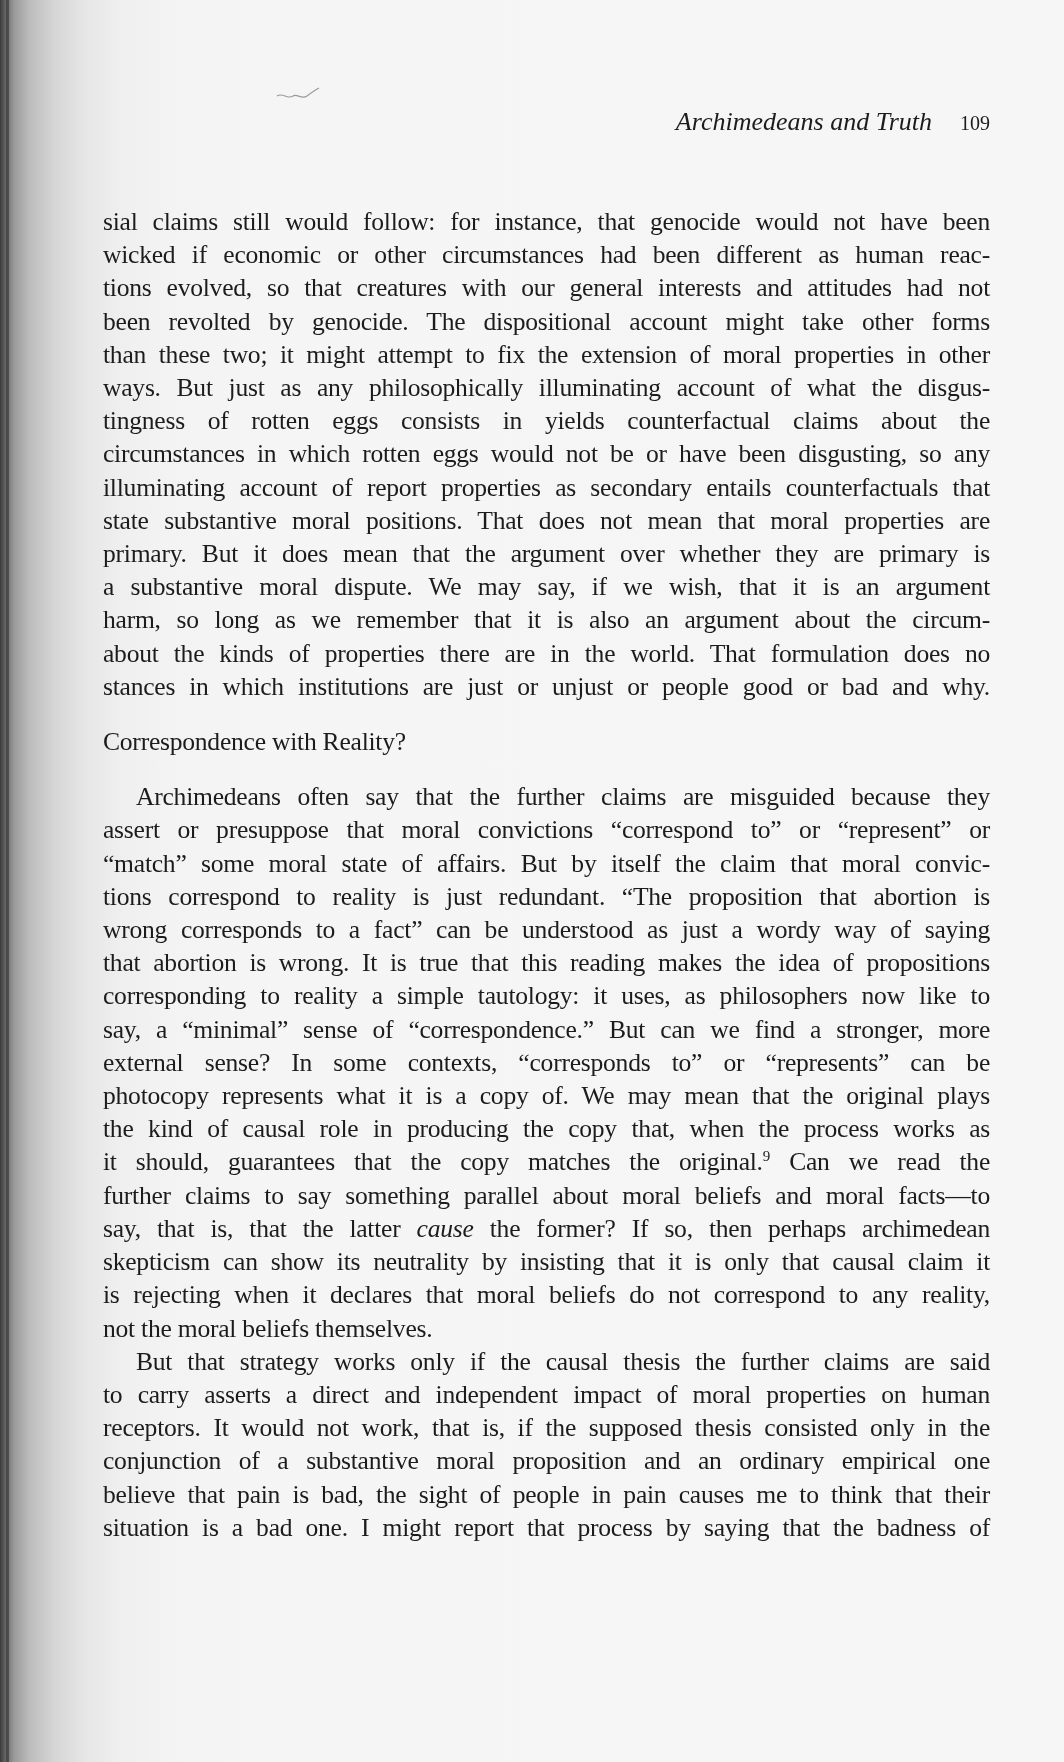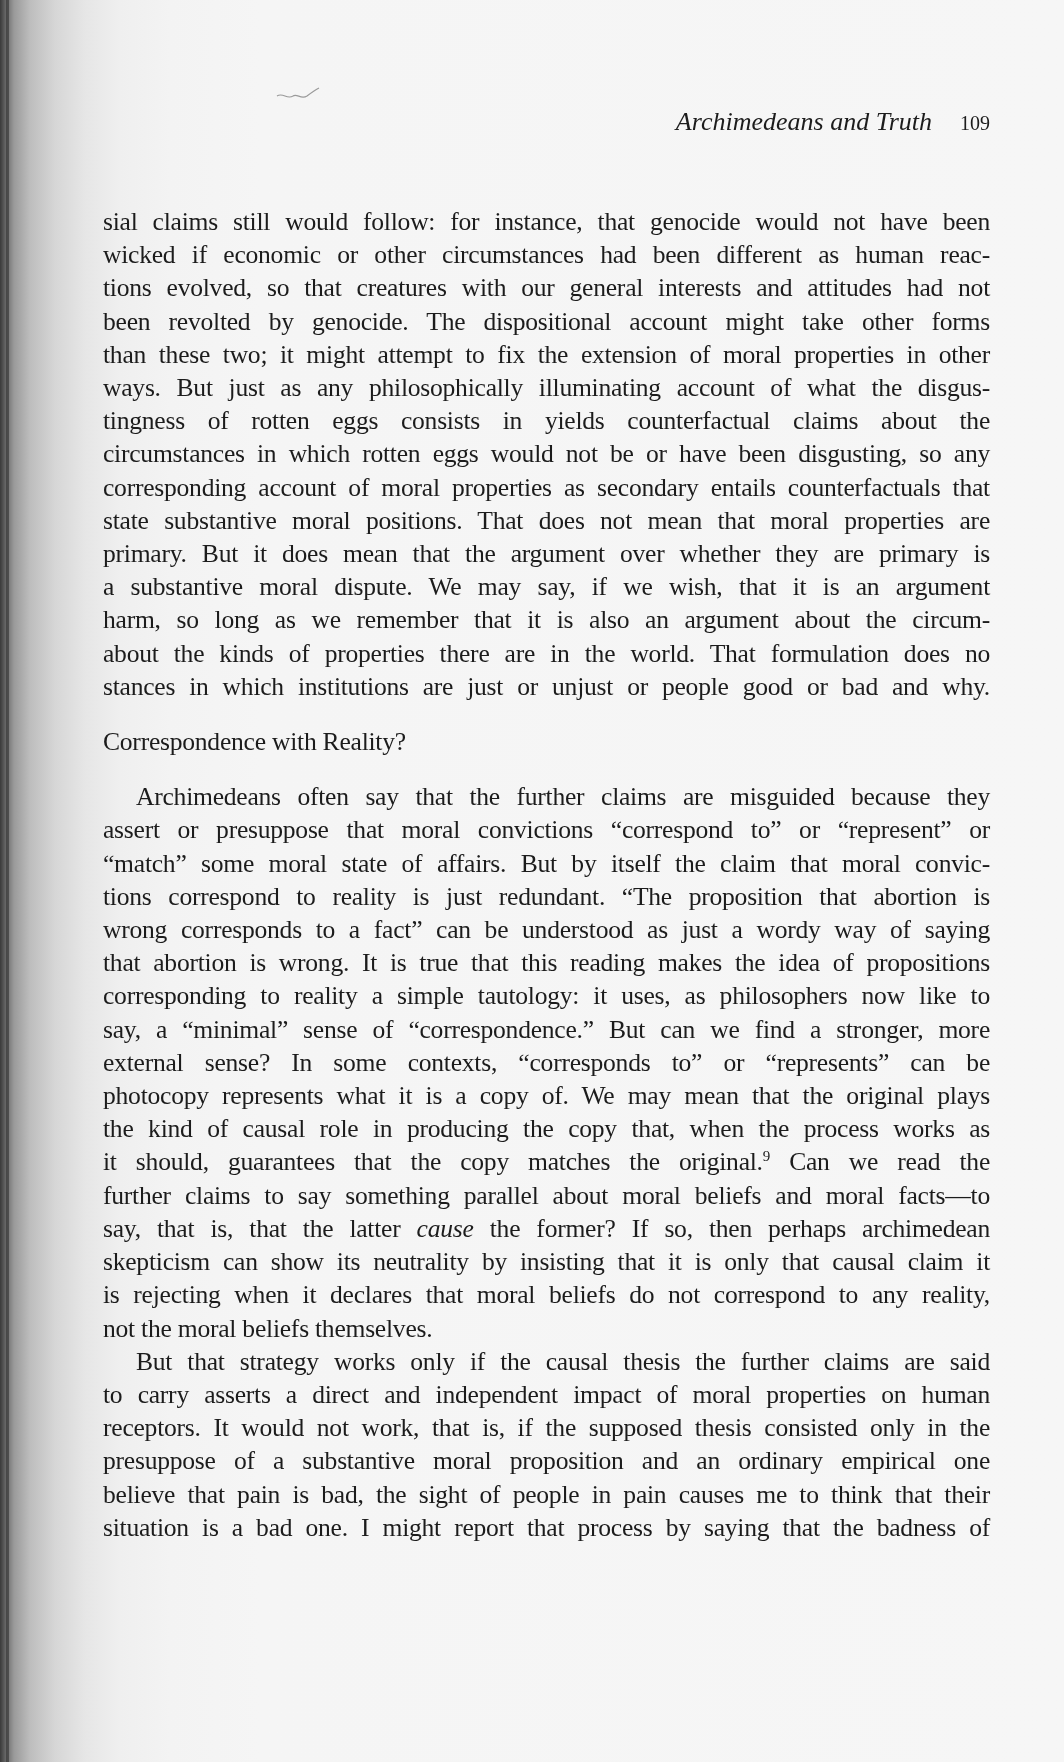--- a/index.html
+++ b/index.html
@@ -115,21 +115,21 @@
 
     <div class="para">
       <span class="line">sial claims still would follow: for instance, that genocide would not have been</span>
       <span class="line">wicked if economic or other circumstances had been different as human reac-</span>
       <span class="line">tions evolved, so that creatures with our general interests and attitudes had not</span>
       <span class="line">been revolted by genocide. The dispositional account might take other forms</span>
       <span class="line">than these two; it might attempt to fix the extension of moral properties in other</span>
       <span class="line">ways. But just as any philosophically illuminating account of what the disgus-</span>
       <span class="line">tingness of rotten eggs consists in yields counterfactual claims about the</span>
       <span class="line">circumstances in which rotten eggs would not be or have been disgusting, so any</span>
-      <span class="line">corresponding account of moral properties as secondary entails counterfactuals that</span>
+      <span class="line">illuminating account of report properties as secondary entails counterfactuals that</span>
       <span class="line">state substantive moral positions. That does not mean that moral properties are</span>
       <span class="line">primary. But it does mean that the argument over whether they are primary is</span>
       <span class="line">a substantive moral dispute. We may say, if we wish, that it is an argument</span>
       <span class="line">harm, so long as we remember that it is also an argument about the circum-</span>
       <span class="line">about the kinds of properties there are in the world. That formulation does no</span>
       <span class="line">stances in which institutions are just or unjust or people good or bad and why.</span>
     </div>
 
     <div class="heading">Correspondence with Reality?</div>
 
@@ -150,18 +150,18 @@
       <span class="line"><span>say, that is, that the latter </span><em>cause</em><span> the former? If so, then perhaps archimedean</span></span>
       <span class="line">skepticism can show its neutrality by insisting that it is only that causal claim it</span>
       <span class="line">is rejecting when it declares that moral beliefs do not correspond to any reality,</span>
       <span class="line last">not the moral beliefs themselves.</span>
     </div>
 
     <div class="para">
       <span class="line indent">But that strategy works only if the causal thesis the further claims are said</span>
       <span class="line">to carry asserts a direct and independent impact of moral properties on human</span>
       <span class="line">receptors. It would not work, that is, if the supposed thesis consisted only in the</span>
-      <span class="line">presuppose of a substantive moral proposition and an ordinary empirical one</span>
+      <span class="line">conjunction of a substantive moral proposition and an ordinary empirical one</span>
       <span class="line">believe that pain is bad, the sight of people in pain causes me to think that their</span>
       <span class="line">situation is a bad one. I might report that process by saying that the badness of</span>
     </div>
   </div>
 </div>
 
 </body></html>

